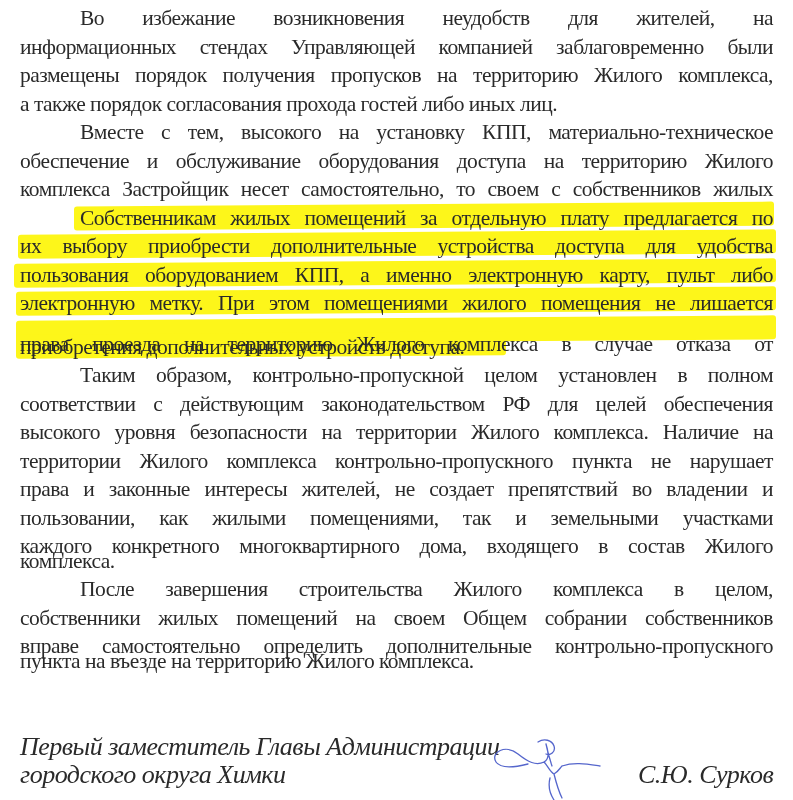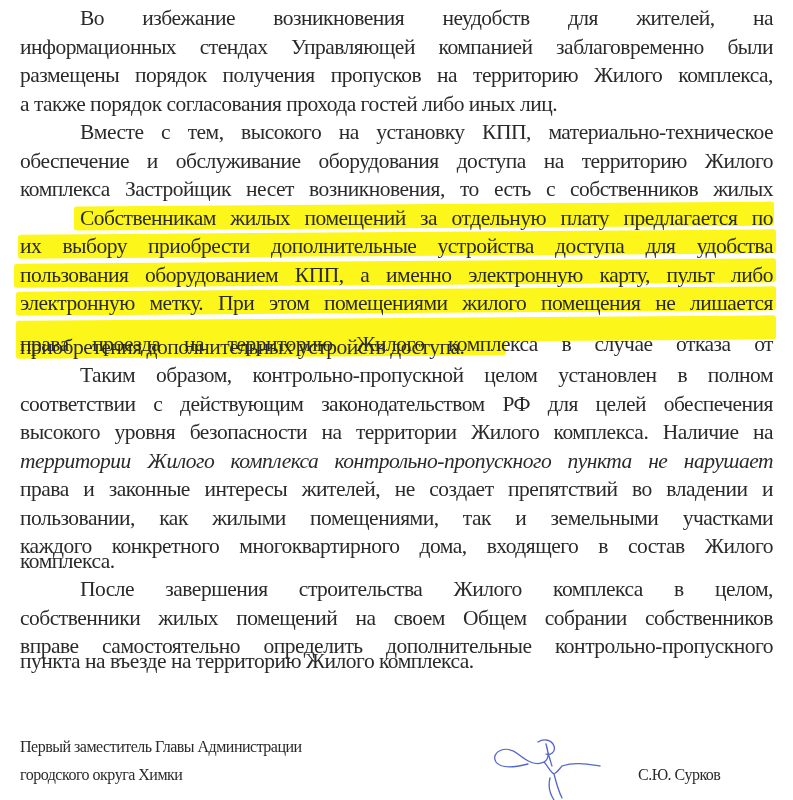--- a/index.html
+++ b/index.html
@@ -26,24 +26,25 @@
   .line.last { text-align-last: left; }
   .hl {
     position: absolute;
     background: #fdf61a;
     height: 24px;
     transform: skewY(-0.4deg);
     border-radius: 3px;
   }
   .sig-text {
     position: absolute;
-    font-size: 16px;
+    font-size: 26px;
     line-height: 28px;
     white-space: nowrap;
     letter-spacing: -0.5px;
+    font-style: italic;
   }
   svg.signature { position: absolute; left: 488px; top: 732px; }
 </style>
 </head>
 <body>
 
 <div class="page">
 
   <div class="hl" style="left:74px; top:204px; width:700px;"></div>
   <div class="hl" style="left:18px; top:232px; width:758px;"></div>
@@ -55,38 +56,38 @@
   <div>
     <div class="line indent" style="top:4px;">Во избежание возникновения неудобств для жителей, на</div>
     <div class="line" style="top:33px;">информационных стендах Управляющей компанией заблаговременно были</div>
     <div class="line" style="top:61px;">размещены порядок получения пропусков на территорию Жилого комплекса,</div>
     <div class="line last" style="top:90px;">а также порядок согласования прохода гостей либо иных лиц.</div>
   </div>
 
   <div>
     <div class="line indent" style="top:118px;">Вместе с тем, высокого на установку КПП, материально-техническое</div>
     <div class="line" style="top:147px;">обеспечение и обслуживание оборудования доступа на территорию Жилого</div>
-    <div class="line" style="top:175px;">комплекса Застройщик несет возникновения, то есть с собственников жилых</div>
+    <div class="line" style="top:175px;">комплекса Застройщик несет самостоятельно, то своем с собственников жилых</div>
     <div class="line last" style="top:204px; top:204px;"></div>
   </div>
 
   <div>
     <div class="line indent" style="top:204px;">Собственникам жилых помещений за отдельную плату предлагается по</div>
     <div class="line" style="top:232px;">их выбору приобрести дополнительные устройства доступа для удобства</div>
     <div class="line" style="top:261px;">пользования оборудованием КПП, а именно электронную карту, пульт либо</div>
     <div class="line" style="top:289px;">электронную метку. При этом помещениями жилого помещения не лишается</div>
     <div class="line" style="top:330px;font-family:Liberation Serif, serif;">права проезда на территорию Жилого комплекса в случае отказа от</div>
     <div class="line last" style="top:333px;">приобретения дополнительных устройств доступа.</div>
   </div>
 
   <div>
     <div class="line indent" style="top:361px;">Таким образом, контрольно-пропускной целом установлен в полном</div>
     <div class="line" style="top:390px;">соответствии с действующим законодательством РФ для целей обеспечения</div>
     <div class="line" style="top:418px;">высокого уровня безопасности на территории Жилого комплекса. Наличие на</div>
-    <div class="line" style="top:447px;font-style:italic;">территории Жилого комплекса контрольно-пропускного пункта не нарушает</div>
+    <div class="line" style="top:447px;">территории Жилого комплекса контрольно-пропускного пункта не нарушает</div>
     <div class="line" style="top:475px;">права и законные интересы жителей, не создает препятствий во владении и</div>
     <div class="line" style="top:504px;">пользовании, как жилыми помещениями, так и земельными участками</div>
     <div class="line" style="top:532px;">каждого конкретного многоквартирного дома, входящего в состав Жилого</div>
     <div class="line last" style="top:547px;">комплекса.</div>
   </div>
 
   <div>
     <div class="line indent" style="top:575px;">После завершения строительства Жилого комплекса в целом,</div>
     <div class="line" style="top:604px;">собственники жилых помещений на своем Общем собрании собственников</div>
     <div class="line" style="top:632px;">вправе самостоятельно определить дополнительные контрольно-пропускного</div>

